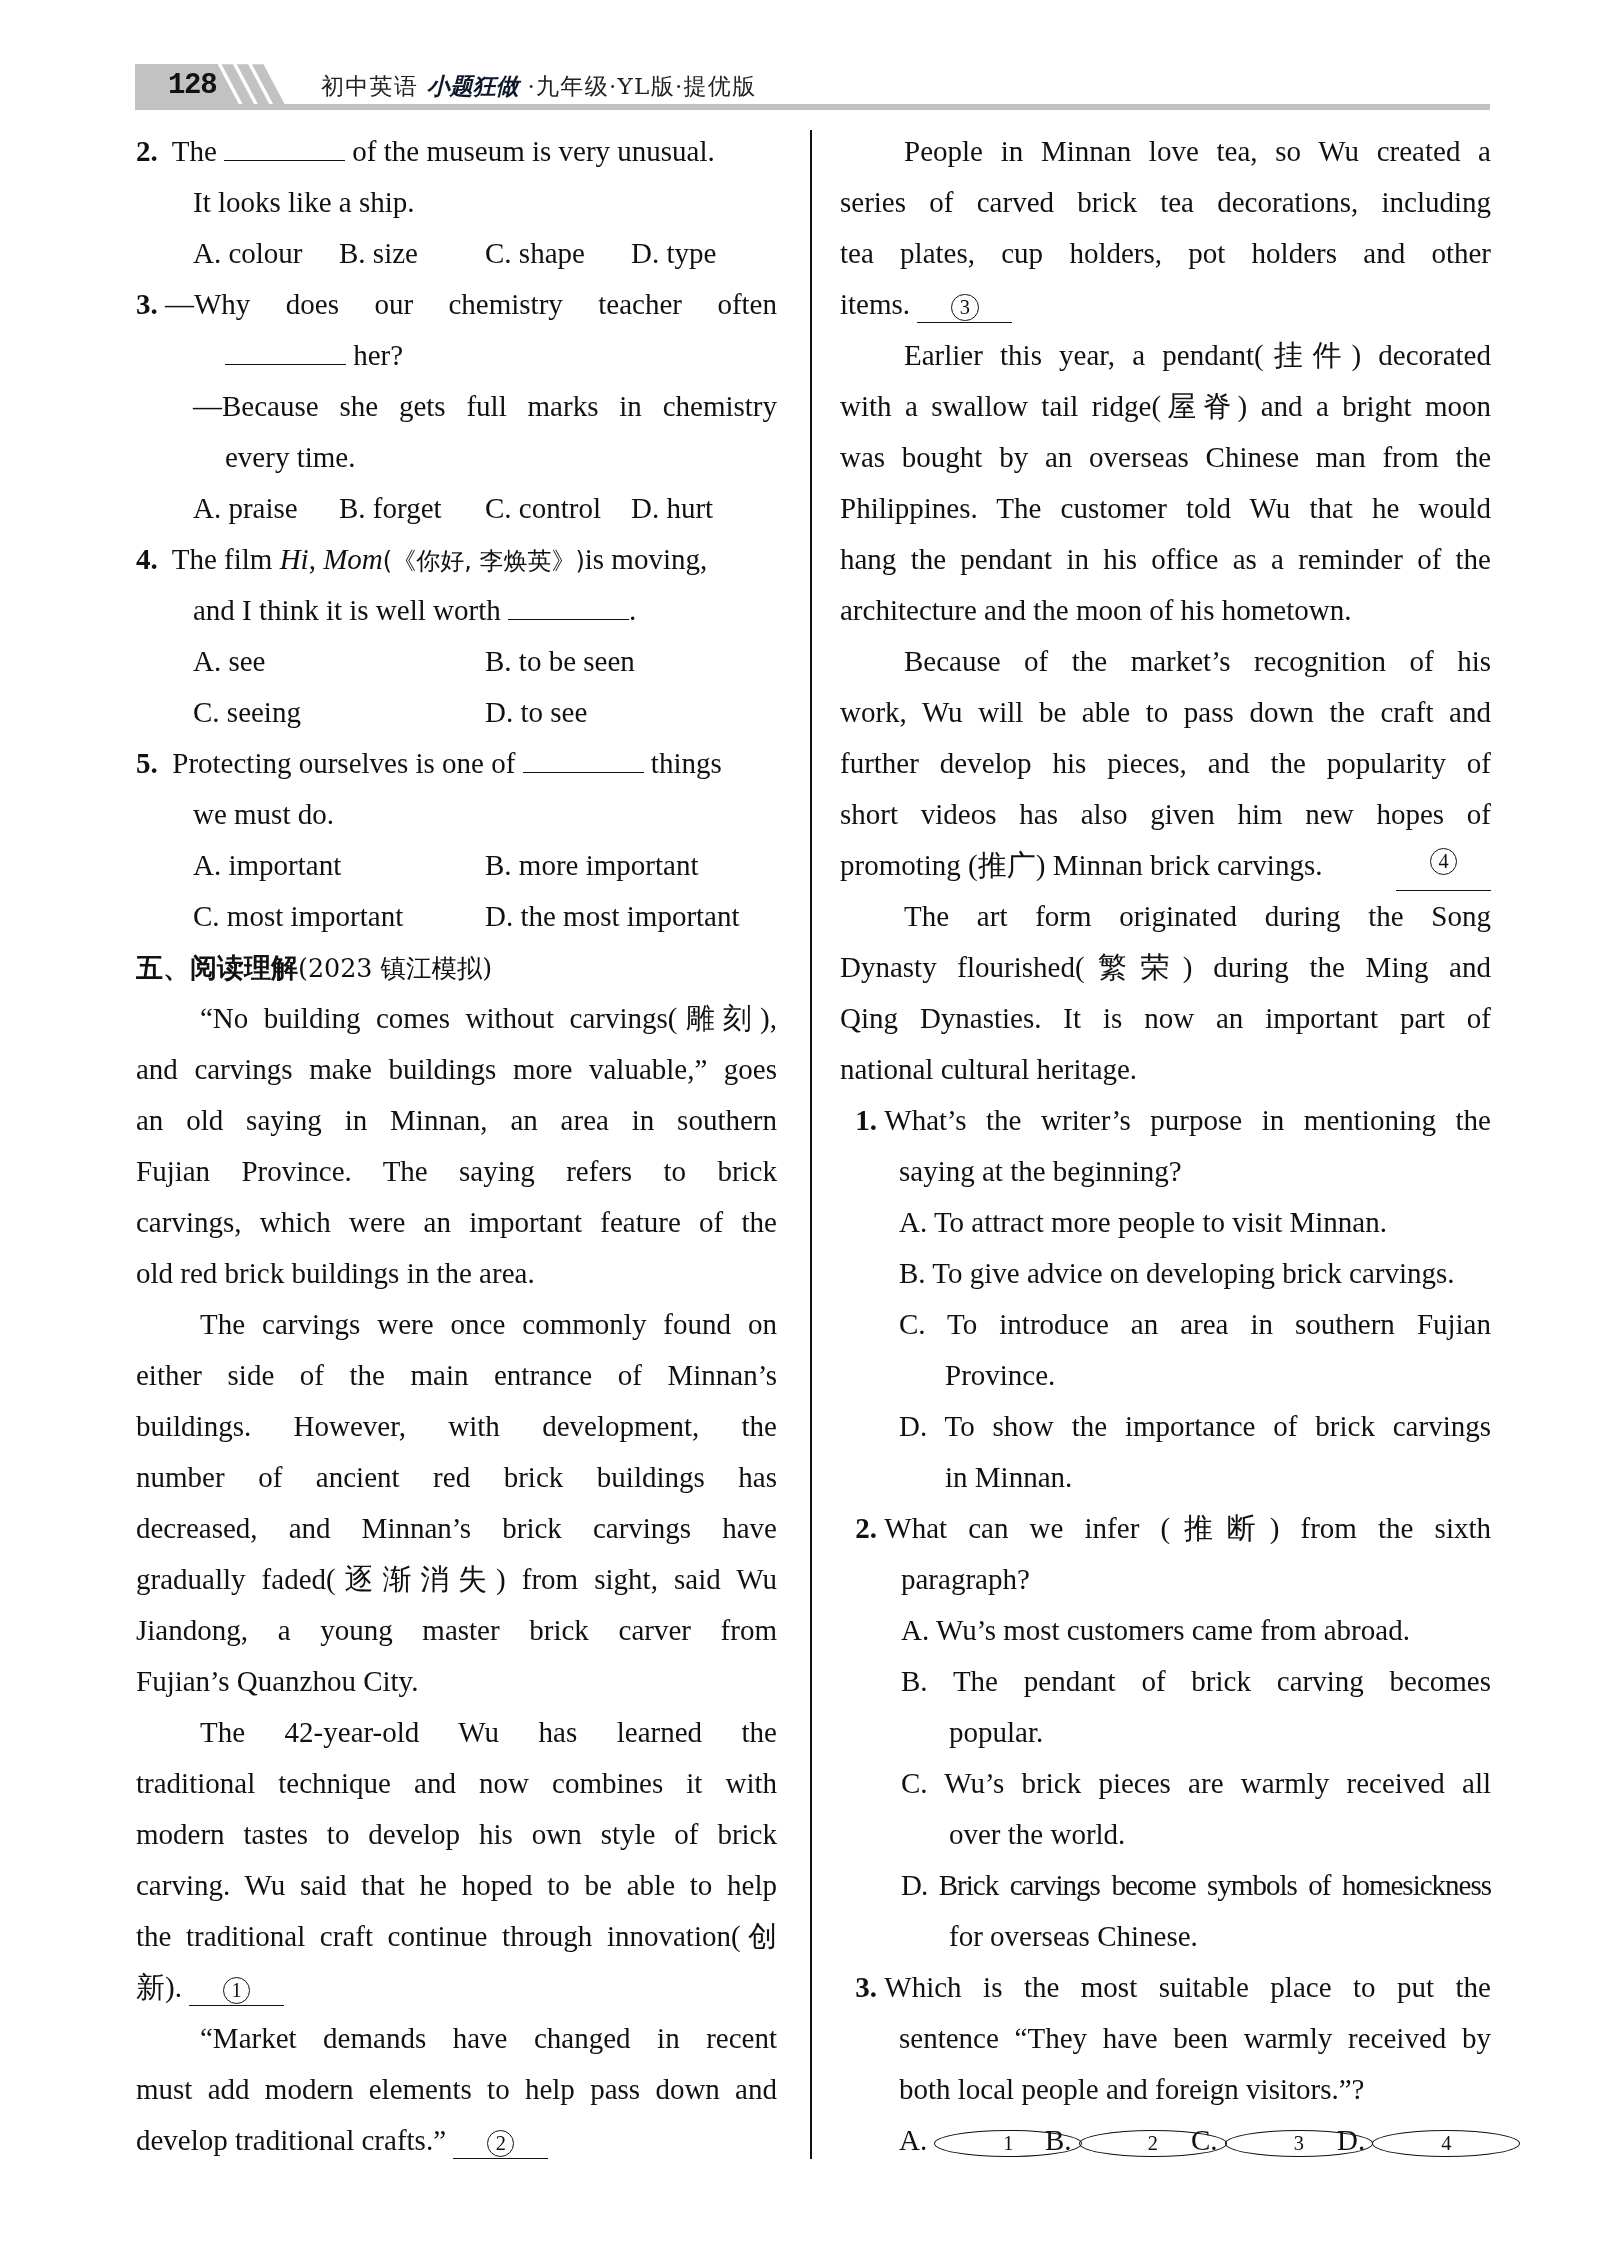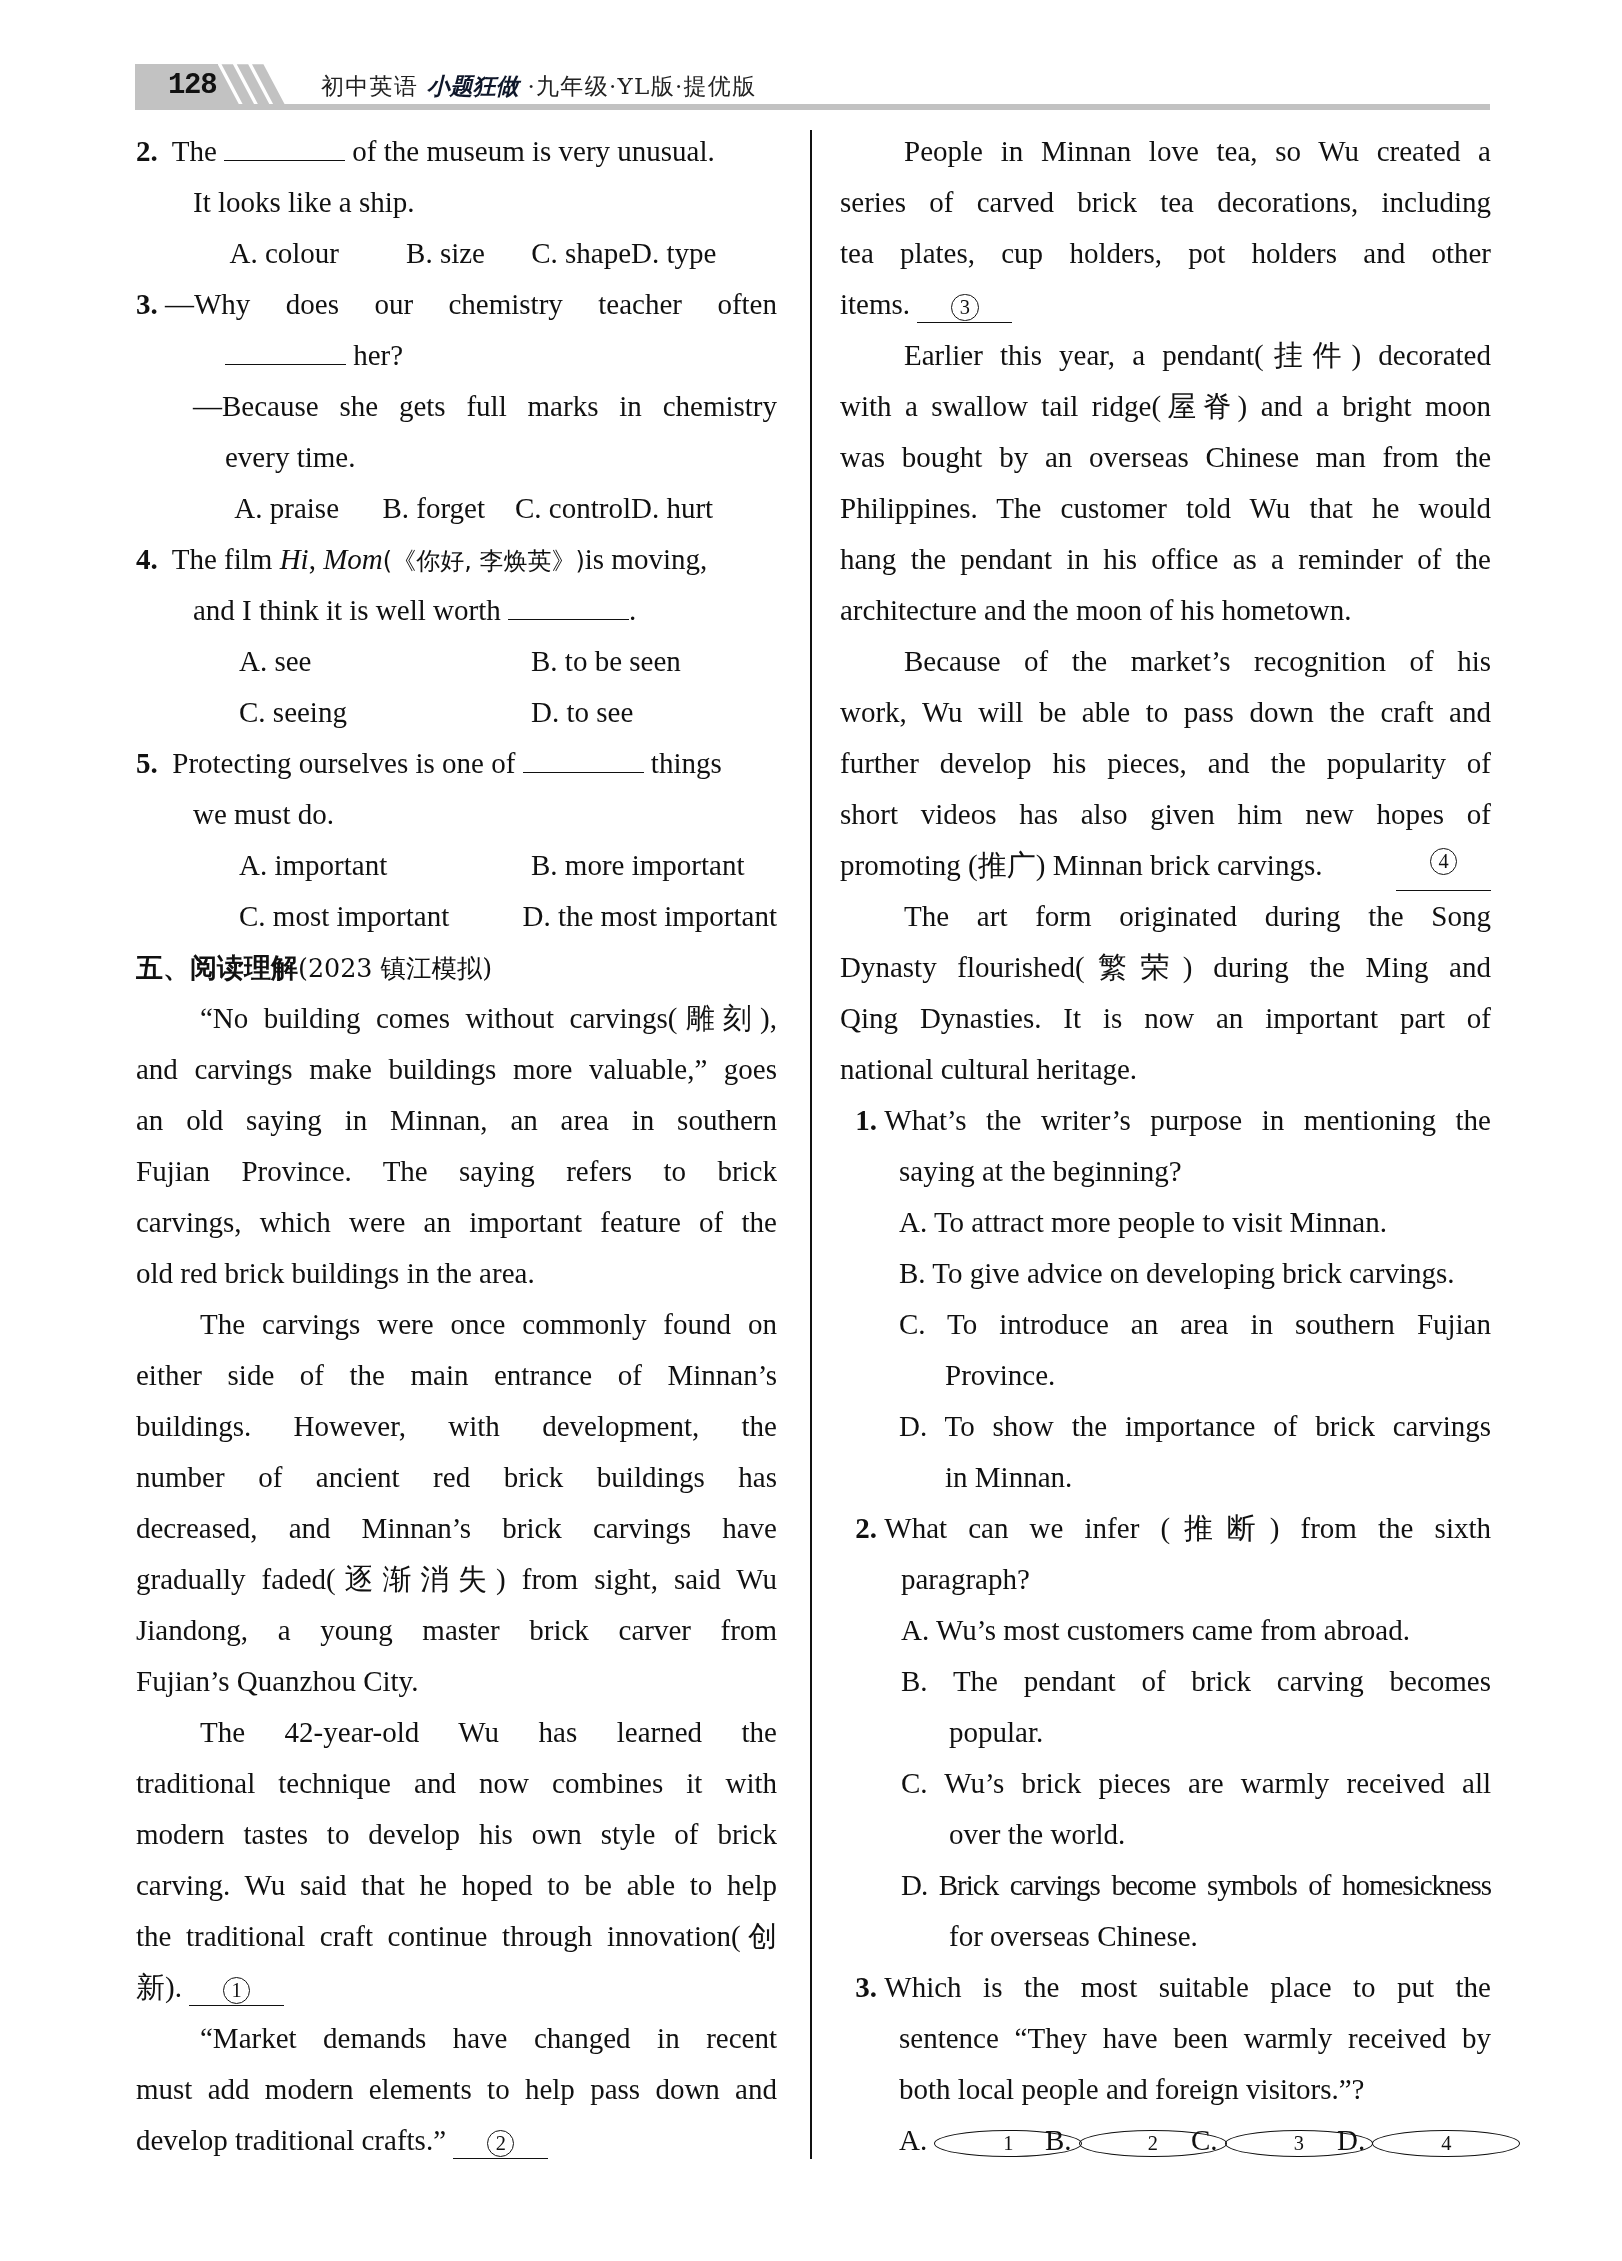--- a/index.html
+++ b/index.html
@@ -29,23 +29,23 @@
   .col.left { left: 136px; width: 641px; }
   .col.right { left: 840px; width: 651px; }
 
   .line { height: 51px; white-space: nowrap; }
   .j { text-align: justify; text-align-last: justify; white-space: normal; }
   .indent1 { padding-left: 57px; }   
   .indent2 { padding-left: 89px; }
   .pi { text-indent: 64px; }
 
   .qnum { font-weight: bold; display: inline-block; width: 29px; }
-  .opt { display: inline-block; text-align: right; }
+  .opt { display: inline-block; }
   .opt-grid { display: flex; }
-  .opt-grid .cell { width: 299px; margin-left: 46px; }
+  .opt-grid .cell { width: 299px; }
   .blank { display: inline-block; width: 121px; border-bottom: 1.9px solid #111; height: 25.4px; vertical-align: baseline; }
   .marker {
     display: inline-block; width: 95px; border-bottom: 1.9px solid #111; text-align: center; line-height: 36px;
   }
   .circ {
     display: inline-block; width: 25.4px; height: 25.4px; border: 1.3px solid #111; border-radius: 50%;
     text-align: center; line-height: 25.4px; font-size: 20.4px; vertical-align: middle;
   }
   .section-title { font-family: "DejaVu Sans", sans-serif; font-weight: bold; font-size: 27px; }
   .section-title .src { font-family: "DejaVu Serif", serif; font-weight: normal; font-size: 25.4px; }

